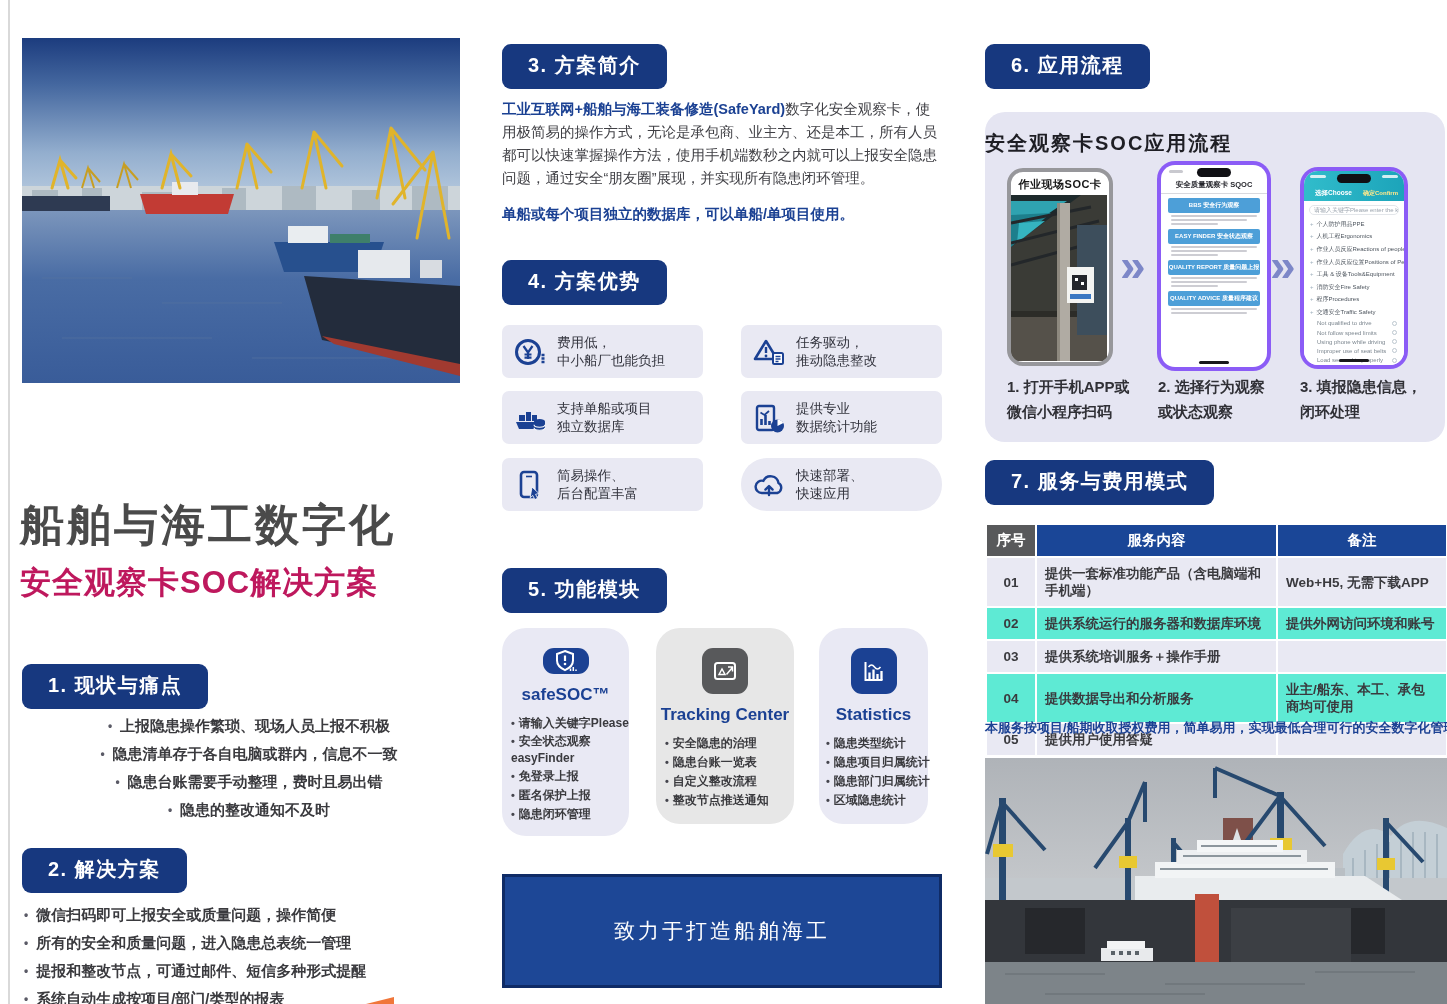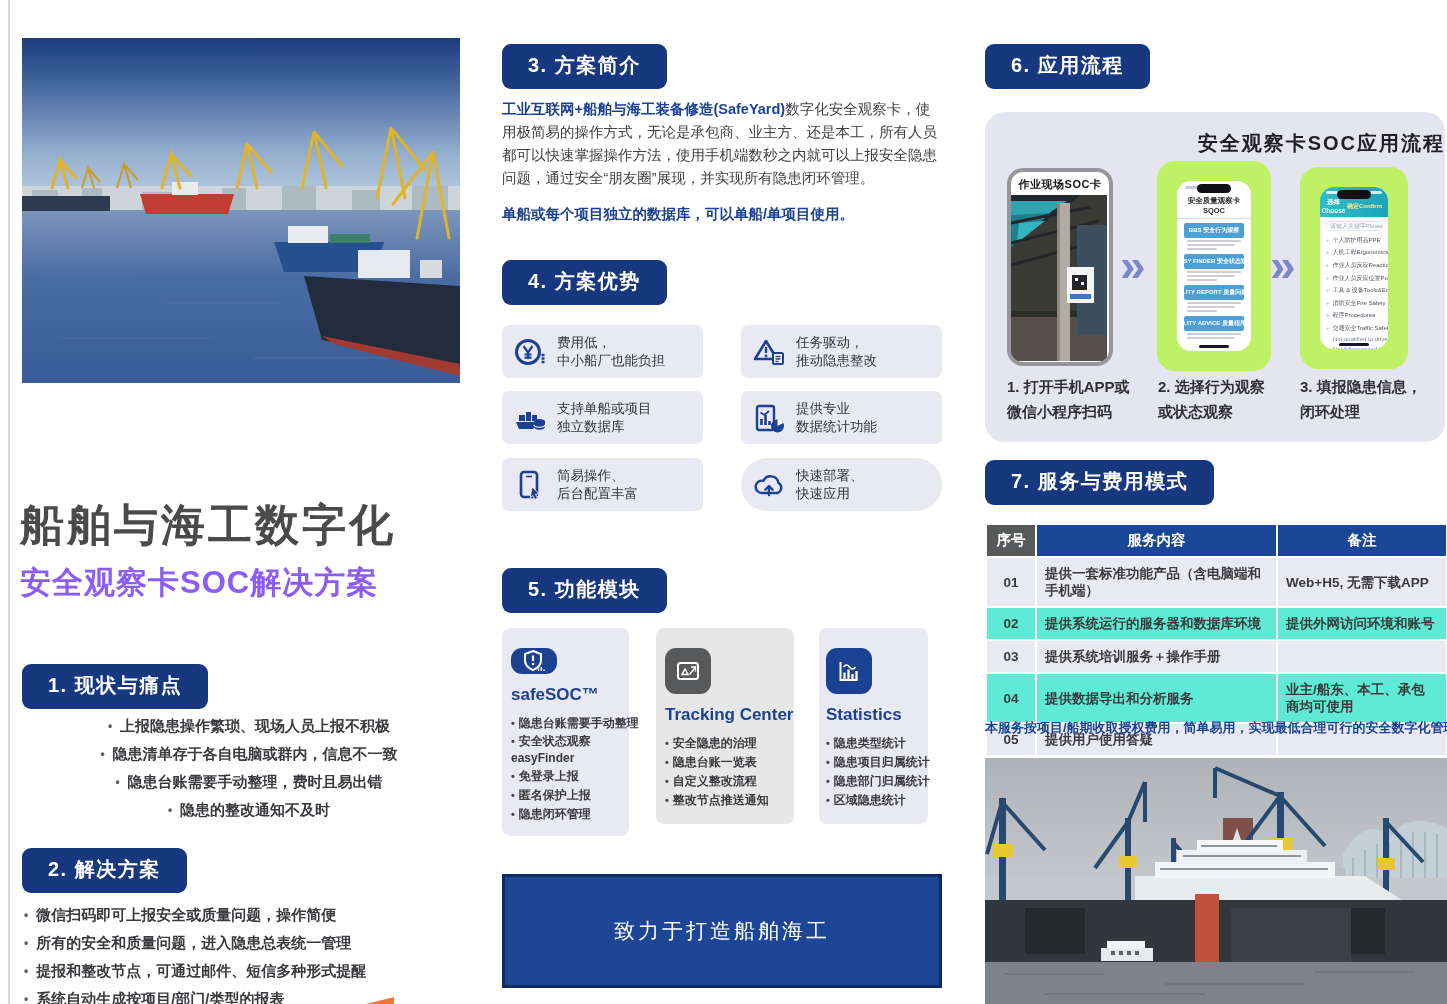--- a/index.html
+++ b/index.html
@@ -7,69 +7,69 @@
   .page{position:relative;width:1447px;height:1004px;background:#fff;overflow:hidden;}
   .edge-line{position:absolute;left:8px;top:0;width:2px;height:1004px;background:#d9d9d9;}
 
   
   .pill{position:absolute;background:#17387F;color:#fff;font-weight:700;font-size:20px;
         padding:8px 26px 10px;border-radius:9px;letter-spacing:1.5px;white-space:nowrap;}
 
   
   .photo-left{position:absolute;left:22px;top:38px;width:438px;height:345px;overflow:hidden;}
   .h1{position:absolute;left:20px;top:496px;font-size:44px;font-weight:900;color:#4A4A4A;letter-spacing:3px;white-space:nowrap;}
-  .h2{position:absolute;left:20px;top:562px;font-size:31px;font-weight:800;color:#8b5cf6;letter-spacing:1px;white-space:nowrap;}
+  .h2{position:absolute;left:20px;top:562px;font-size:31px;font-weight:800;color:#be185d;letter-spacing:1px;white-space:nowrap;}
   .bullets{position:absolute;list-style:none;width:450px;}
   .bullets li{font-size:15px;font-weight:600;color:#3A3A3E;line-height:28px;white-space:nowrap;}
   .bullets li::before{content:"•";color:#5a5a66;font-size:12px;margin-right:8px;vertical-align:1px;}
   .orange-sliver{position:absolute;left:366px;top:997px;width:28px;height:7px;background:#F0763A;
         clip-path:polygon(0 100%,100% 0,100% 100%);}
 
   
   .paras{position:absolute;left:502px;top:98px;width:442px;}
   .paras p{font-size:14.5px;line-height:23px;color:#3F3F44;font-weight:500;}
   .paras .lead{color:#1B4193;font-weight:700;}
   .paras .hl{color:#1B4193;font-weight:700;margin-top:13px;}
 
   
   .fcard{position:absolute;width:201px;height:53px;background:#E9E9F3;border-radius:7px;
          display:flex;align-items:center;padding:0 11px;gap:10px;}
   .ficon{width:34px;height:34px;flex:none;display:block;}
   .ftxt{font-size:13.5px;font-weight:400;color:#33343E;line-height:18px;white-space:nowrap;}
 
   
-  .mcard{position:absolute;border-radius:8px;display:flex;flex-direction:column;align-items:flex-start;
+  .mcard{position:absolute;border-radius:24px;display:flex;flex-direction:column;align-items:center;
          padding:20px 9px 12px;background:#E9E9F4;}
   .mcard.gray{background:#E7E7E7;}
   .mtile{width:46px;height:46px;border-radius:11px;background:#1B4193;display:flex;align-items:center;justify-content:center;}
   .mtile.gray{background:#58595B;}
   .mname{font-size:17px;font-weight:800;color:#1B4193;margin:11px 0 9px;white-space:nowrap;}
   .mlist{list-style:none;width:100%;}
   .mlist li{font-size:12px;font-weight:600;color:#3A3A3E;line-height:19px;white-space:nowrap;}
   .mlist li::before{content:"•";color:#44444c;font-size:11px;margin-right:4px;}
 
   
   .banner{position:absolute;left:502px;top:874px;width:440px;height:114px;background:#1D4796;
           border:3px solid #0F2B66;display:flex;flex-direction:column;align-items:center;justify-content:center;gap:9px;}
   .banner .b1{color:#fff;font-size:21px;font-weight:500;letter-spacing:3px;}
   .banner .b2{color:#fff;font-size:22px;font-weight:800;letter-spacing:2px;}
 
   
   .flowcard{position:absolute;left:985px;top:112px;width:460px;height:330px;background:#E5E5F2;border-radius:20px;}
-  .flow-title{position:absolute;left:985px;top:130px;width:460px;text-align:right;
+  .flow-title{position:absolute;left:985px;top:130px;width:460px;text-align:left;
               font-size:20px;font-weight:800;color:#1E1E24;letter-spacing:2px;}
   .chev{position:absolute;font-size:46px;font-weight:700;color:#7D87C8;line-height:1;}
   .chev::before{content:"\00BB";}
   .cap{position:absolute;width:160px;font-size:15px;font-weight:600;color:#303036;line-height:25px;white-space:nowrap;}
 
   
   .phone{position:absolute;border-radius:18px;}
   .phone1{left:1007px;top:168px;width:106px;height:198px;background:#fff;border:4px solid #97979B;border-radius:16px;overflow:hidden;}
   .p1label{font-size:11px;font-weight:800;color:#151515;text-align:center;padding:5px 0 3px;letter-spacing:.5px;}
-  .pdark{background:#bef264;padding:20px;overflow:hidden;}
+  .pdark{background:#8b5cf6;padding:4px;overflow:hidden;}
   .phone2{left:1157px;top:161px;width:114px;height:210px;}
   .phone3{left:1300px;top:167px;width:108px;height:202px;}
   .screen{position:relative;width:100%;height:100%;background:#fff;border-radius:14px;overflow:hidden;}
   .notch{position:absolute;top:3px;left:50%;transform:translateX(-50%);width:34px;height:9px;background:#101014;border-radius:5px;z-index:5;}
   .homebar{position:absolute;bottom:3px;left:50%;transform:translateX(-50%);width:30px;height:3px;background:#18181c;border-radius:2px;z-index:5;}
   .statusbar{position:absolute;top:5px;left:8px;width:14px;height:3px;background:#c9c9cf;border-radius:2px;}
   .p2head{margin-top:15px;text-align:center;font-size:7.5px;font-weight:800;color:#26262c;border-bottom:1px solid #d9d9de;padding-bottom:3px;}
   .p2btn{margin:4px 7px 2px;height:15px;background:#4D9FD8;border-radius:2px;color:#fff;font-size:6px;font-weight:700;
          display:flex;align-items:center;justify-content:center;white-space:nowrap;overflow:hidden;}
   .p2notes{margin:1px 10px 2px;}
@@ -260,21 +260,21 @@
     <div class="mtile">
       <svg width="26" height="26" viewBox="0 0 26 26">
         <path d="M12 3 l8 3 v6.5 c0 4.8 -3.4 7.6 -8 9.6 c-4.6 -2 -8 -4.8 -8 -9.6 V6 Z" fill="none" stroke="#fff" stroke-width="2"></path>
         <path d="M12 7.5 v5.5" stroke="#fff" stroke-width="2.2"></path>
           <circle cx="12" cy="16" r="1.3" fill="#fff"></circle>
         <path d="M17.5 20.5 v2.5 M20.3 19 v4 M23 21.5 v1.5" stroke="#fff" stroke-width="1.5"></path>
       </svg>
     </div>
     <div class="mname">safeSOC™</div>
     <ul class="mlist">
-      <li>隐患台账需要手动整理</li>
+      <li>请输入关键字Please</li>
       <li style="white-space:normal;line-height:17px;">安全状态观察 easyFinder</li>
       <li>免登录上报</li>
       <li>匿名保护上报</li>
       <li>隐患闭环管理</li>
     </ul>
   </div>
 
   <div class="mcard gray" style="left:656px;top:628px;width:138px;height:196px;">
     <div class="mtile gray">
       <svg width="26" height="26" viewBox="0 0 26 26">

